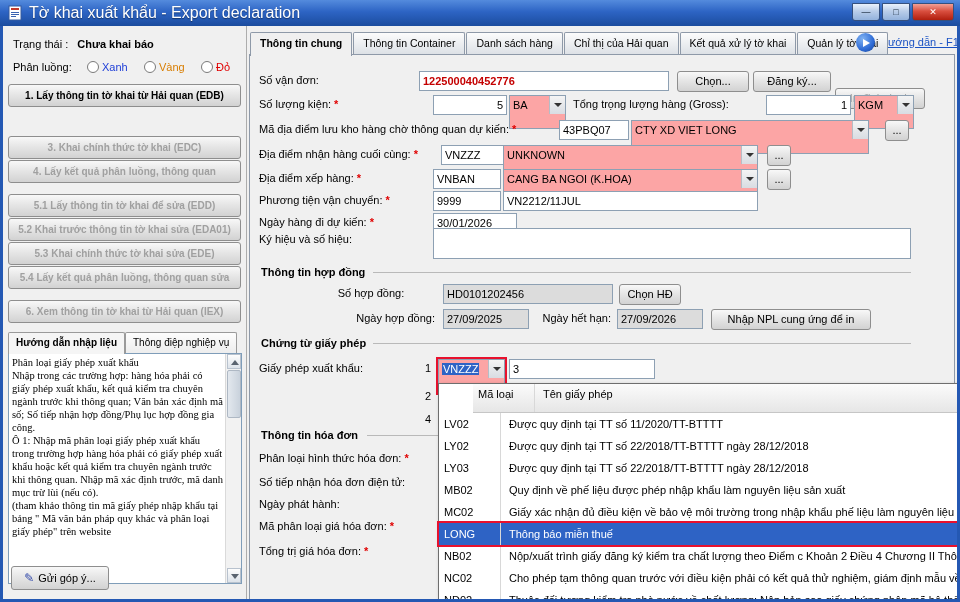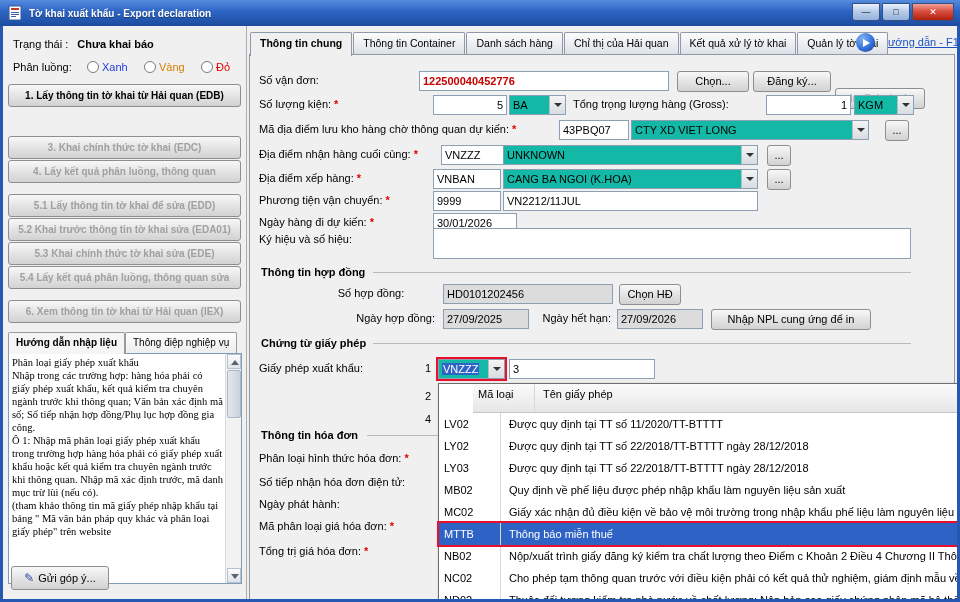--- a/index.html
+++ b/index.html
@@ -5,21 +5,21 @@
   * { box-sizing: border-box; margin: 0; padding: 0; }
   html,body { width:960px; height:602px; overflow:hidden; }
   body { font-family:"Liberation Sans","DejaVu Sans",sans-serif; font-size:11px; color:#000; background:#888; }
   .screen { position:relative; width:960px; height:602px; background:#F0F0F0; overflow:hidden; }
   .frame { position:absolute; inset:0; border:3px solid #2458B3; z-index:40; pointer-events:none; }
 
   
   .titlebar { position:absolute; left:0; top:0; width:960px; height:26px; z-index:45;
     background:linear-gradient(180deg,#548BDD 0%,#2D64C4 45%,#1B4C9E 100%); display:flex; align-items:center; }
   .app-icon { width:16px; height:16px; margin:0 6px 0 7px; }
-  .title-text { color:#fff; font-weight:bold; font-size:10px; text-shadow:0 1px 1px rgba(0,0,0,.4); }
+  .title-text { color:#fff; font-weight:normal; font-size:16px; text-shadow:0 1px 1px rgba(0,0,0,.4); }
   .ctrls { position:absolute; right:6px; top:3px; display:flex; gap:2px; }
   .wbtn { width:28px; height:18px; border:1px solid #35507E; border-radius:0 0 3px 3px;
     background:linear-gradient(#E9F1FC,#B9CDE9 45%,#93B2DC); color:#123; font-size:9px; line-height:16px; text-align:center; }
   .wbtn.close { width:42px; background:linear-gradient(#F2A096,#D94F3F 45%,#B01E0E); color:#fff; font-weight:bold; }
 
   
   .left { position:absolute; left:3px; top:26px; width:244px; height:573px; background:#F0F0F0; border-right:1px solid #ACACAC; z-index:10; }
   .lrow { position:absolute; white-space:nowrap; }
   .radio { display:inline-block; width:12px; height:12px; border:1px solid #7A7A7A; border-radius:50%; background:#fff; vertical-align:-2px; margin-right:3px; }
   .abtn { position:absolute; left:5px; width:233px; height:23px; border:1px solid #8E8E8E; border-radius:3px;
@@ -53,21 +53,21 @@
     background:radial-gradient(circle at 35% 30%,#7FB2F2,#2E6BD6 60%,#17418F); display:flex; align-items:center; justify-content:center; }
   .helpicon .tri { width:0; height:0; border-left:7px solid #fff; border-top:4px solid transparent; border-bottom:4px solid transparent; margin-left:2px; }
   .helplink { position:absolute; left:633px; top:10px; color:#1A52C4; text-decoration:underline; font-size:11px; white-space:nowrap; }
 
   .txt { position:absolute; white-space:nowrap; z-index:2; }
   .req { color:#E00000; font-weight:bold; margin-left:3px; }
   .field { position:absolute; background:#fff; border:1px solid #8DA0B3; height:20px; line-height:18px; padding:0 3px;
     white-space:nowrap; overflow:hidden; z-index:2; }
   .field.gray { background:#DCDCDC; }
   .field.num { text-align:right; }
-  .combo { position:absolute; background:#14b8a6; border:1px solid #8DA0B3; height:20px; line-height:18px; padding:0 18px 0 3px;
+  .combo { position:absolute; background:#fca5a5; border:1px solid #8DA0B3; height:34px; line-height:18px; padding:0 18px 0 3px;
     white-space:nowrap; overflow:hidden; z-index:2; }
   .combo .arr { position:absolute; right:0; top:0; width:16px; height:18px; background:linear-gradient(#F4F4F4,#D8DCE2); border-left:1px solid #B5BDC6; }
   .combo .arr:after { content:""; position:absolute; left:4px; top:7px; border-left:4px solid transparent; border-right:4px solid transparent; border-top:4px solid #333; }
   .btn { position:absolute; border:1px solid #8E8E8E; border-radius:3px; background:linear-gradient(#F8F8F8,#E6E6E6 45%,#D2D2D2);
     text-align:center; white-space:nowrap; overflow:hidden; height:21px; line-height:19px; z-index:2; }
   .btn.off { color:#A5A5A5; }
   .ghead { position:absolute; font-weight:bold; white-space:nowrap; z-index:2; }
   .gline { position:absolute; border-top:1px solid #B9B9B9; height:0; z-index:1; }
   .redline { color:#C40000; font-weight:bold; }
   .sel-text { background:#2E63C5; color:#fff; padding:0 1px; }
@@ -253,21 +253,21 @@
         </div>
       <div class="dd-r">
           <span class="dd-c1">MB02</span>
           <span class="dd-c2">Quy định về phế liệu được phép nhập khẩu làm nguyên liệu sản xuất</span>
         </div>
       <div class="dd-r">
           <span class="dd-c1">MC02</span>
           <span class="dd-c2">Giấy xác nhận đủ điều kiện về bảo vệ môi trường trong nhập khẩu phế liệu làm nguyên liệu s</span>
         </div>
       <div class="dd-r sel">
-          <span class="dd-c1">MTTB</span>
+          <span class="dd-c1">LONG</span>
           <span class="dd-c2">Thông báo miễn thuế</span>
         </div>
       <div class="dd-r">
           <span class="dd-c1">NB02</span>
           <span class="dd-c2">Nộp/xuất trình giấy đăng ký kiểm tra chất lượng theo Điểm c Khoản 2 Điều 4 Chương II Thông</span>
         </div>
       <div class="dd-r">
           <span class="dd-c1">NC02</span>
           <span class="dd-c2">Cho phép tạm thông quan trước với điều kiện phải có kết quả thử nghiệm, giám định mẫu về ch</span>
         </div>

